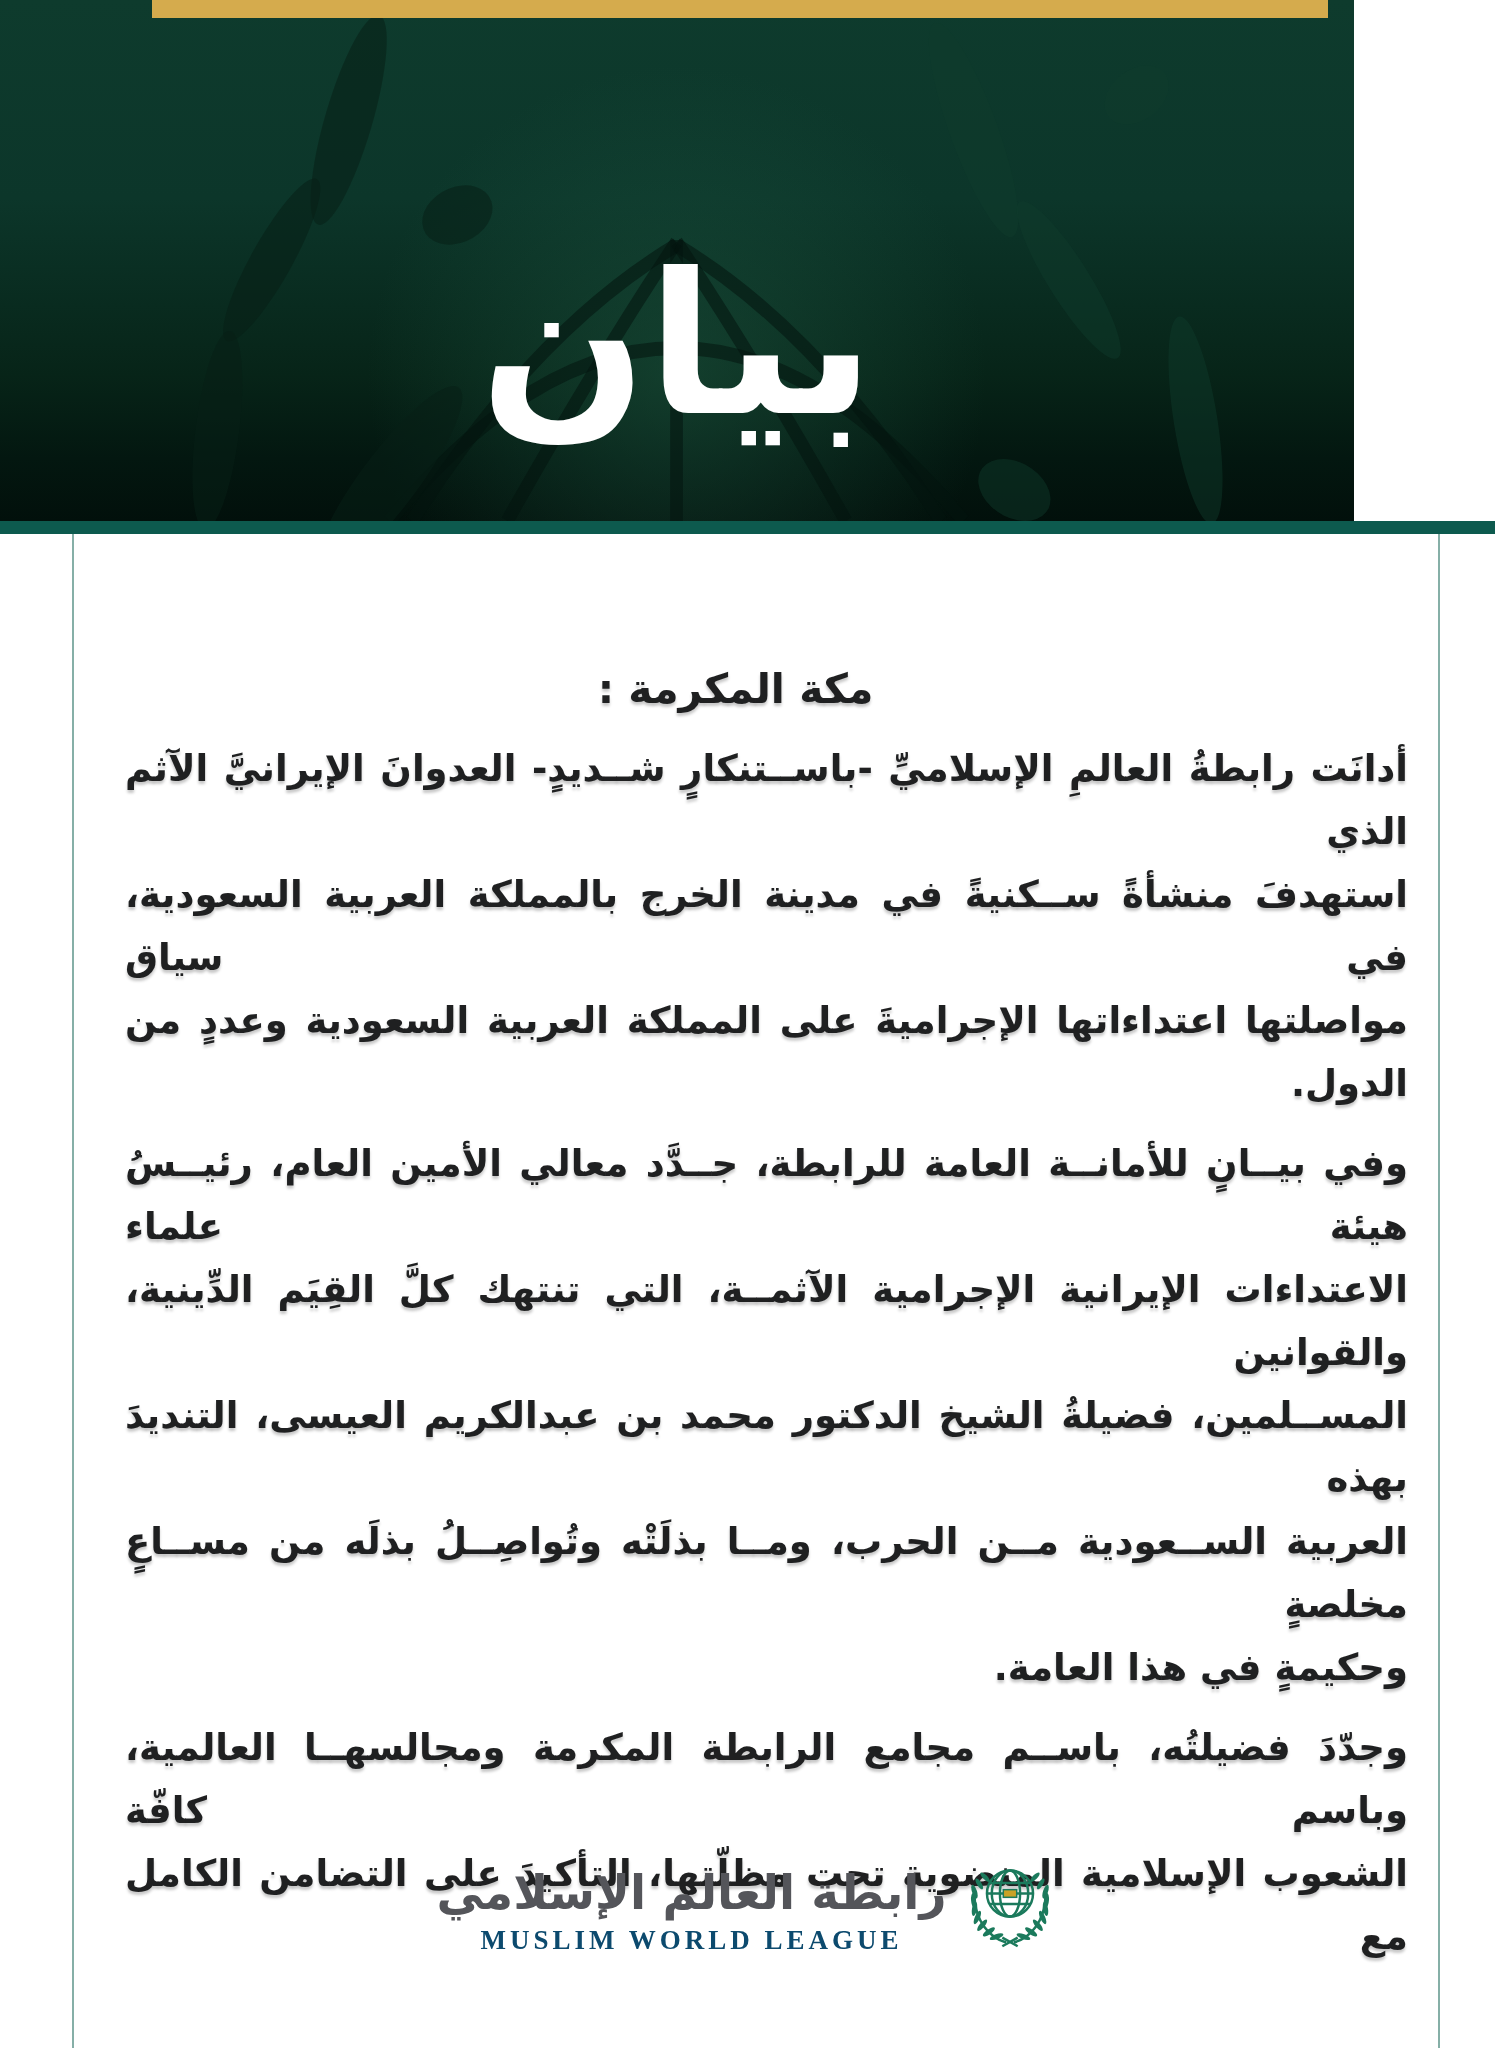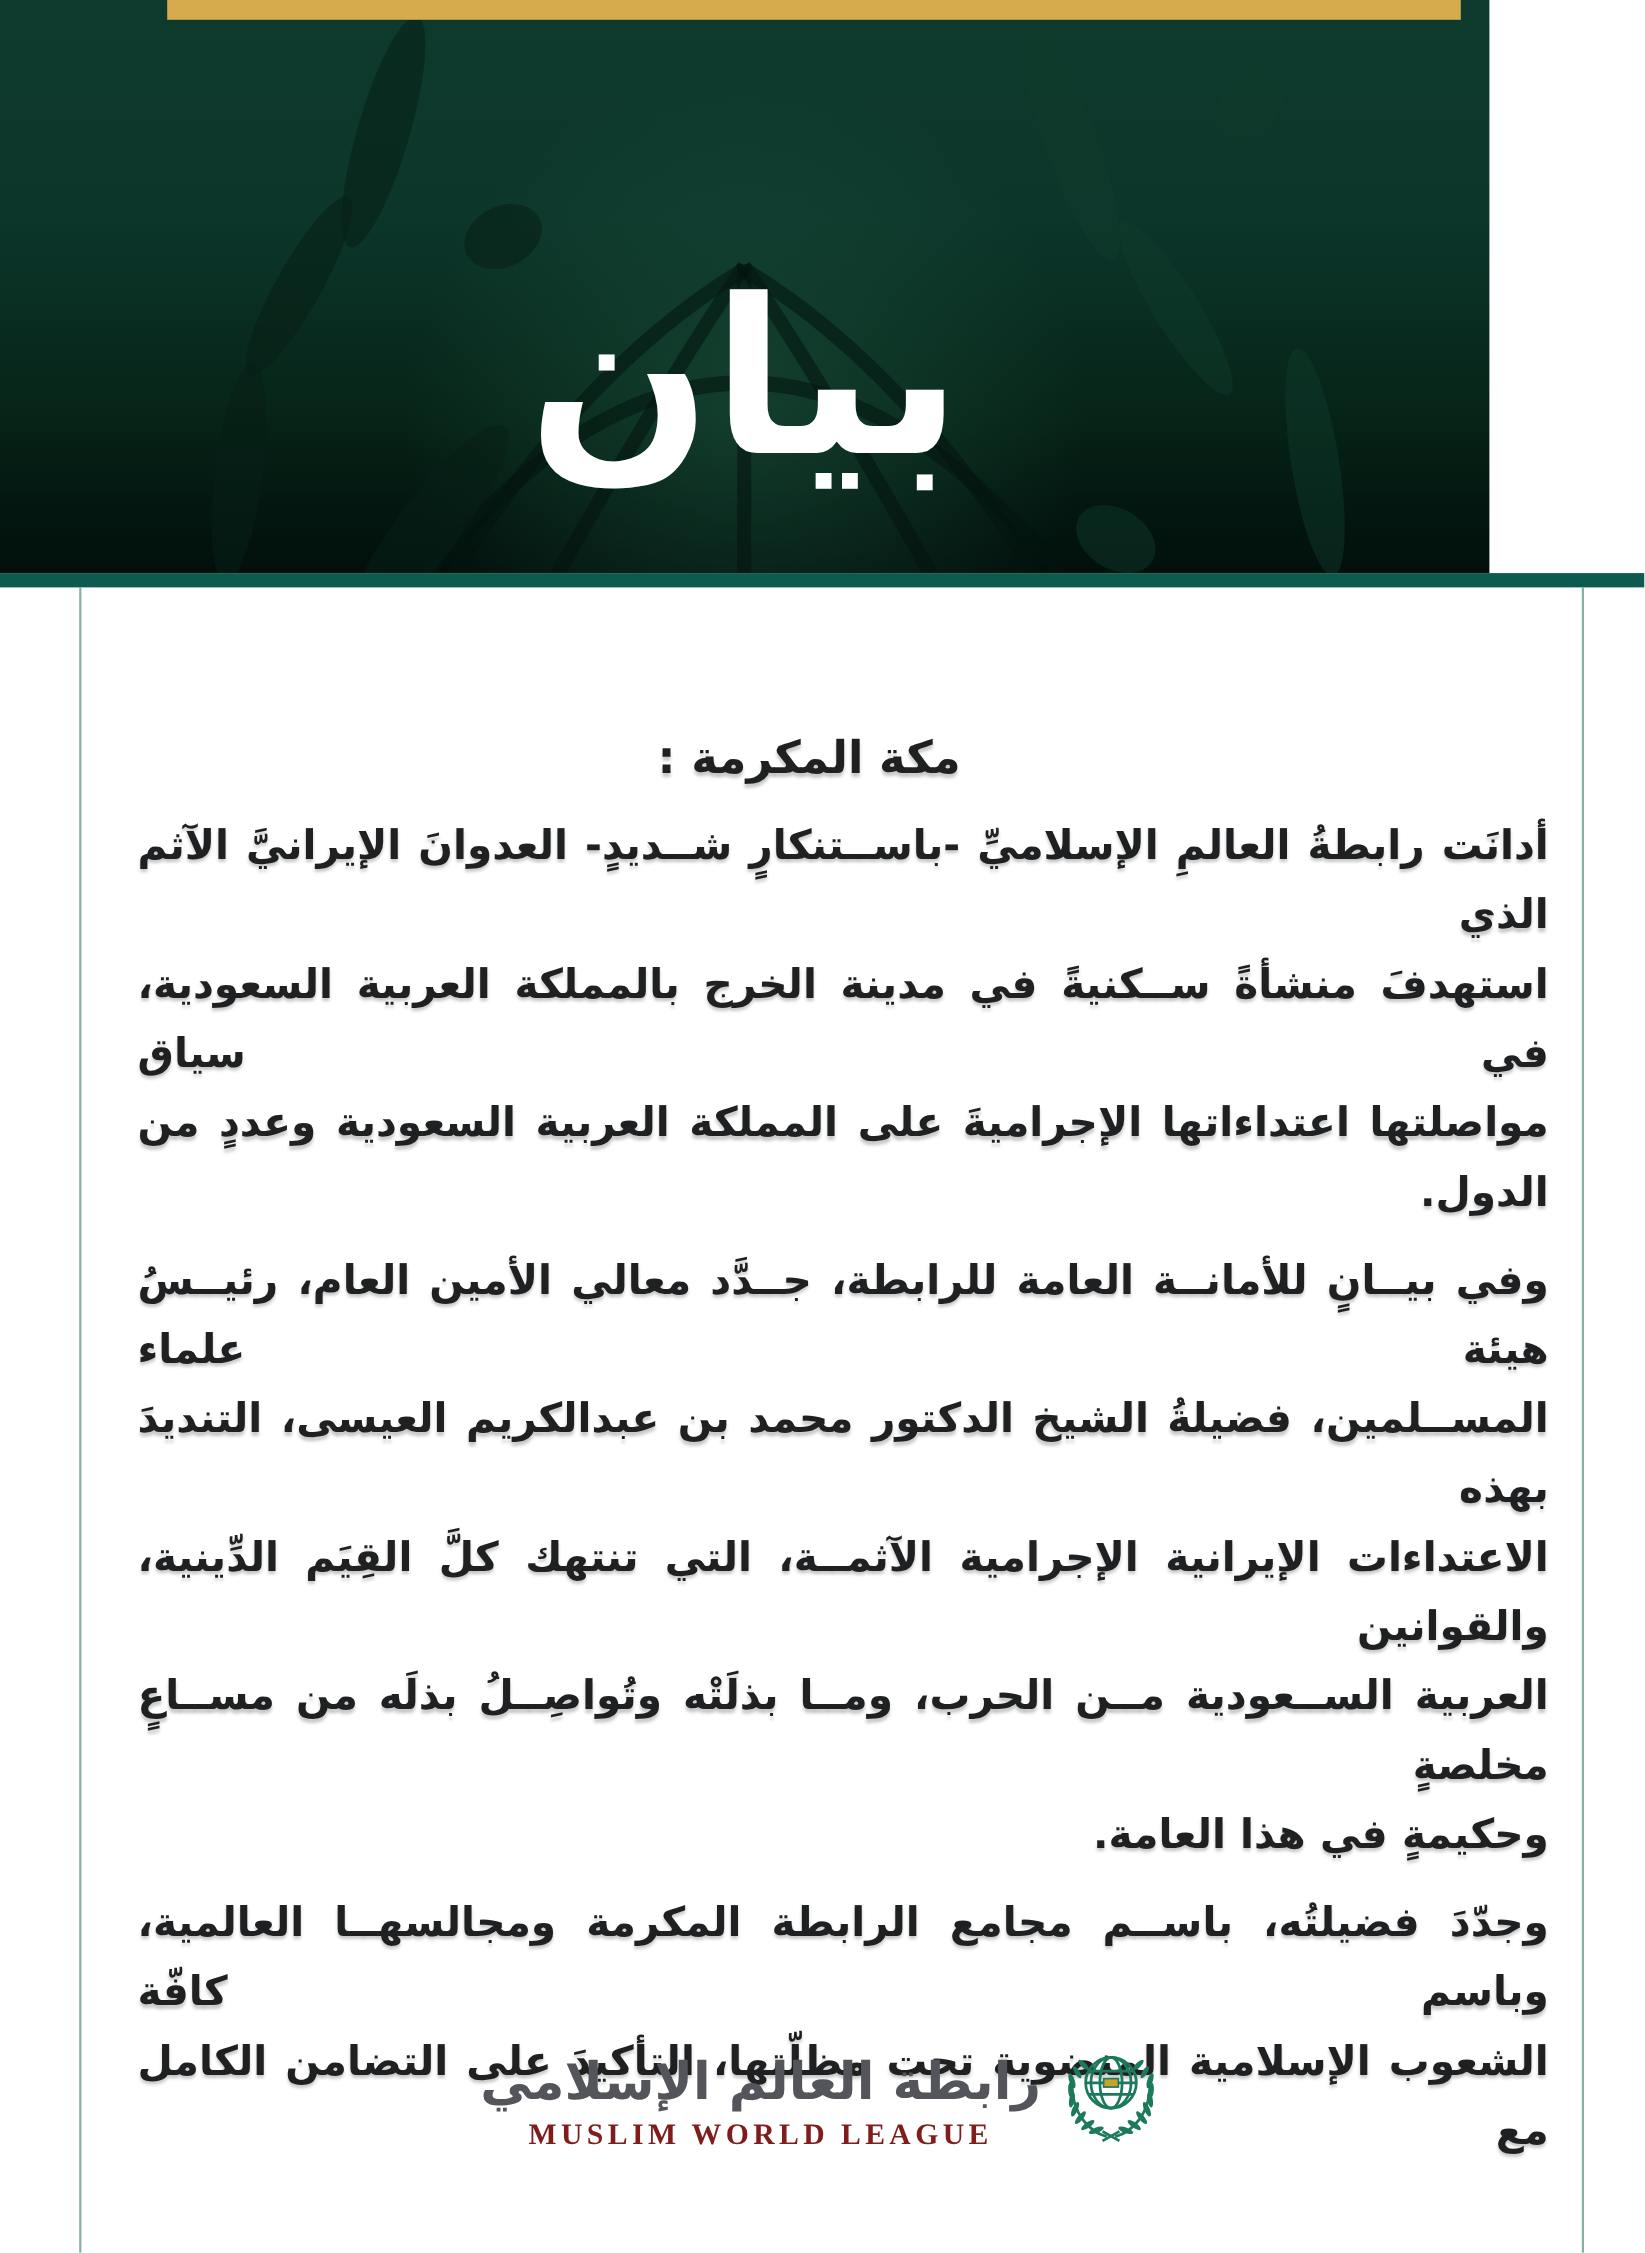--- a/index.html
+++ b/index.html
@@ -86,21 +86,21 @@
     display:flex;flex-direction:column;align-items:center;gap:6px;margin-top:12px;
   }
   .logo-arabic{
     direction:rtl;
     font-size:47px;line-height:1.1;font-weight:bold;
     color:var(--logo-text-gray);
   }
   .logo-english{
     font-family:"Liberation Serif","DejaVu Serif",serif;
     font-size:27px;font-weight:bold;letter-spacing:4px;
-    color:#7f1d1d;white-space:nowrap;
+    color:#0c4a6e;white-space:nowrap;
   }
   .emblem{width:96px;height:96px;flex:0 0 auto;}
 </style>
 </head>
 <body>
 
 <div class="header">
 
   <svg class="header-decor" viewBox="0 0 1495 521" preserveAspectRatio="none" aria-hidden="true">
 
@@ -142,22 +142,22 @@
 <div class="content">
   <div class="location-heading">مكة المكرمة :</div>
   <div>
       <div class="para">
         <div class="line">أدانَت رابطةُ العالمِ الإسلاميِّ -باســتنكارٍ شــديدٍ- العدوانَ الإيرانيَّ الآثم الذي</div>
         <div class="line">استهدفَ منشأةً ســكنيةً في مدينة الخرج بالمملكة العربية السعودية، في سياق</div>
         <div class="line last">مواصلتها اعتداءاتها الإجراميةَ على المملكة العربية السعودية وعددٍ من الدول.</div>
       </div>
       <div class="para">
         <div class="line">وفي بيــانٍ للأمانــة العامة للرابطة، جــدَّد معالي الأمين العام، رئيــسُ هيئة علماء</div>
+        <div class="line">الاعتداءات الإيرانية الإجرامية الآثمــة، التي تنتهك كلَّ القِيَم الدِّينية، والقوانين</div>
         <div class="line">المســلمين، فضيلةُ الشيخ الدكتور محمد بن عبدالكريم العيسى، التنديدَ بهذه</div>
-        <div class="line">الاعتداءات الإيرانية الإجرامية الآثمــة، التي تنتهك كلَّ القِيَم الدِّينية، والقوانين</div>
         <div class="line">العربية الســعودية مــن الحرب، ومــا بذلَتْه وتُواصِــلُ بذلَه من مســاعٍ مخلصةٍ</div>
         <div class="line last">وحكيمةٍ في هذا العامة.</div>
       </div>
       <div class="para">
         <div class="line">وجدّدَ فضيلتُه، باســم مجامع الرابطة المكرمة ومجالسهــا العالمية، وباسم كافّة</div>
         <div class="line">الشعوب الإسلامية المنضوية تحت مظلّتها، التأكيدَ على التضامن الكامل مع</div>
       </div>
     </div>
 </div>
 

